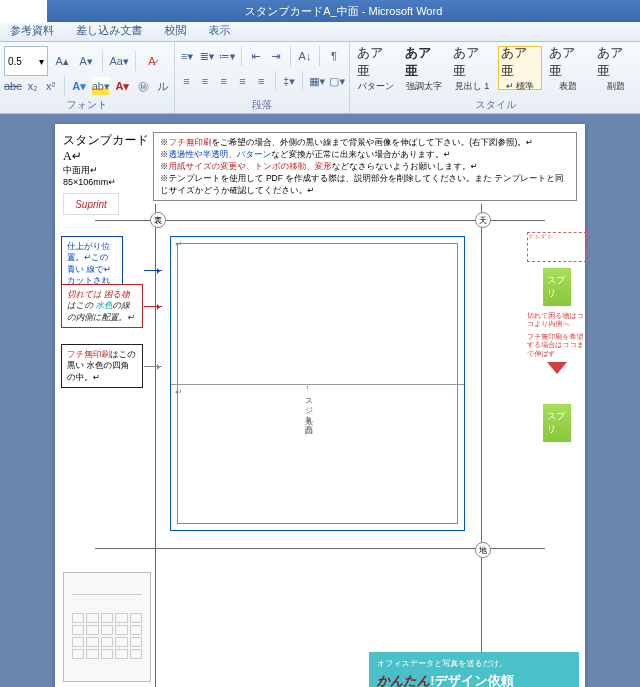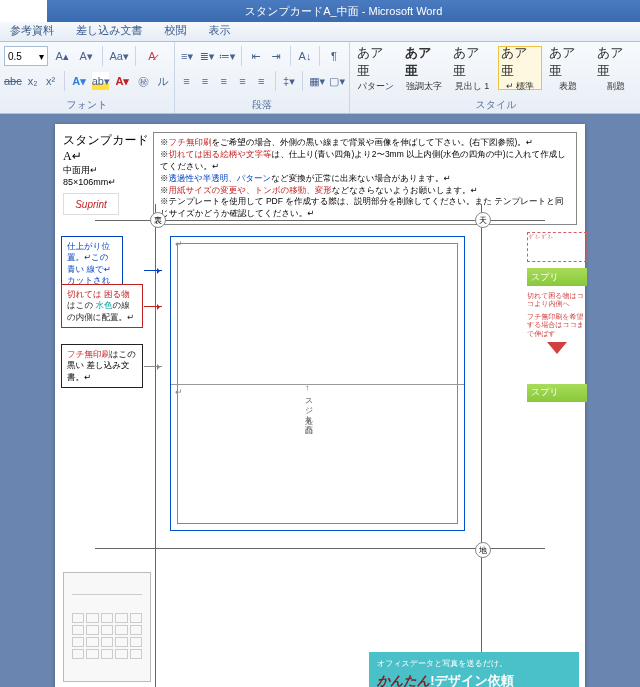--- a/index.html
+++ b/index.html
@@ -7,21 +7,21 @@
   
   .titlebar { height:22px; background:linear-gradient(#4a7ac0,#3a6ab0); color:#fff; display:flex; align-items:center; justify-content:center; font-size:11px;margin-left:47px; }
   
   .tabs { background:linear-gradient(#f5f8fc,#e6edf6); border-bottom:1px solid #b0c0d8; height:20px; display:flex; align-items:flex-end; padding-left:6px; gap:14px; font-size:11px; color:#3a5a8a; }
   .tabs span { padding:3px 4px; cursor:default; }
   
   .ribbon { background:linear-gradient(#f7fafd,#e8eef6); border-bottom:1px solid #b0c0d8; height:72px; display:flex; }
   .group { border-right:1px solid #cad6e6; display:flex; flex-direction:column; justify-content:space-between; padding:4px 4px 0; }
   .group-title { text-align:center; font-size:10px; color:#5a74a0; padding:2px 0 1px; }
   .row { display:flex; align-items:center; gap:4px; }
-  .fontbox { width:44px; height:20px; border:1px solid #a8bcd8; background:#fff; font-size:10px; display:flex; align-items:center; padding:0 3px; }
+  .fontbox { width:44px; height:30px; border:1px solid #a8bcd8; background:#fff; font-size:10px; display:flex; align-items:center; padding:0 3px; }
   .ibtn { width:20px; height:18px; display:flex; align-items:center; justify-content:center; color:#4a6290; font-size:11px; }
   .ibtn.small { width:16px; }
   .sep { width:1px; height:20px; background:#cad6e6; margin:0 2px; }
   .stylebtn { width:44px; height:44px; border:1px solid transparent; display:flex; flex-direction:column; align-items:center; justify-content:center; font-size:9px; color:#333; padding:2px; }
   .stylebtn .jp { font-size:13px; }
   .stylebtn.sel { border:1px solid #f0c040; background:#fff8e0; }
   
   .docarea { background:#6a85b0; padding:10px 0 0 0; display:flex; justify-content:center; height:573px; overflow:hidden; }
   .page { background:#fff; width:530px; height:600px; box-shadow:0 1px 4px rgba(0,0,0,.3); position:relative; font-size:9px; }
   .hdr-l { position:absolute; left:8px; top:8px; width:88px; }
@@ -31,37 +31,37 @@
   .notes .rw { color:#c02020; }
   .notes .bw { color:#0040c0; }
   .crop { position:absolute; background:#666; }
   .ch { height:1px; left:40px; right:40px; }
   .cv { width:1px; top:80px; bottom:30px; }
   .template { position:absolute; left:115px; top:112px; width:295px; height:295px; border:1px solid #0050d0; }
   .template .inner { position:absolute; inset:6px; border:1px solid #00c0d0; }
   .template .mid { position:absolute; left:0; right:0; top:50%; height:0; border-top:1px solid #999; }
   .callout { position:absolute; border:1px solid; padding:4px 5px; font-size:8.5px; line-height:1.35; background:#fff; }
   .c1 { left:6px; top:112px; width:62px; border-color:#0040c0; color:#0040c0; }
-  .c2 { left:6px; top:160px; width:82px; border-color:#c02020; color:#c02020; }
+  .c2 { left:6px; top:160px; width:82px; border-color:#c02020; color:#c02020;font-style:italic; }
   .c2 .cy { color:#00a0a0; }
   .c3 { left:6px; top:220px; width:82px; border-color:#222; }
   .c3 .rw { color:#c02020; }
   .arrow { position:absolute; top:50%; width:18px; height:0; border-top:1px solid; }
   .arrow:after { content:""; position:absolute; right:-1px; top:-3px; border:3px solid transparent; }
   .c1 .arrow, .c2 .arrow { left:82px; border-color:#0040c0; } .c1 .arrow:after{border-left-color:#0040c0;}
   .c2 .arrow{border-color:#c02020;} .c2 .arrow:after{border-left-color:#c02020;}
   .c3 .arrow{left:82px;border-color:#888;} .c3 .arrow:after{border-left-color:#888;}
   .circ { position:absolute; width:16px; height:16px; border:1px solid #888; border-radius:50%; font-size:8px; display:flex; align-items:center; justify-content:center; background:#fff; }
   .suji { position:absolute; left:247px; top:260px; writing-mode:vertical-rl; font-size:8px; color:#666; }
   .sakusei { position:absolute; left:8px; top:448px; font-size:13px; }
   .thumb { position:absolute; left:8px; top:448px; width:88px; height:110px; border:1px solid #bbb; background:#f8f8f8; padding:8px; }
   .thumb .grid { display:grid; grid-template-columns:repeat(5,1fr); gap:2px; margin-top:18px; }
   .thumb .grid div { height:10px; border:1px solid #ccc; }
   .sideprev { position:absolute; right:-2px; width:60px; }
-  .spbox { height:18px; background:linear-gradient(#a8dc5a,#88c83a); color:#fff; font-size:9px; display:flex; align-items:center; padding-left:4px; margin:6px 0; }
+  .spbox { height:38px; background:linear-gradient(#a8dc5a,#88c83a); color:#fff; font-size:9px; display:flex; align-items:center; padding-left:4px; margin:6px 16px; }
   .sidetxt { font-size:7px; color:#d04040; line-height:1.2; margin:4px 0; }
   .bigarr { width:0;height:0;border:10px solid transparent; border-top:12px solid #d04040; margin:2px auto; }
   .banner { position:absolute; right:6px; bottom:6px; width:210px; height:66px; background:#4ac0c8; color:#fff; padding:6px 8px; font-size:8px; }
   .banner .big { font-size:13px; font-weight:bold; margin:3px 0; }
   .banner .big .or { color:#7f1d1d;font-style:italic; }
 </style>
 </head>
 <body>
 
 <div class="titlebar">スタンプカードA_中面 - Microsoft Word</div>
@@ -163,21 +163,20 @@
 <div class="docarea">
   <div class="page">
     <div class="hdr-l">
       <div class="ti">スタンプカードA↵</div>
       <div>中面用↵</div>
       <div>85×106mm↵</div>
       <div class="logo">Suprint</div>
     </div>
     <div class="notes" id="notes">
         <div>※<span class="rw">フチ無印刷</span>をご希望の場合、外側の黒い線まで背景や画像を伸ばして下さい。(右下図参照)。↵</div>
-        <div>※<span class="rw">切れては困る絵柄や文字等</span>は、仕上り(青い四角)より2〜3mm 以上内側(水色の四角の中)に入れて作成してください。↵</div>
         <div>※<span class="bw">透過性や半透明、パターン</span>など変換が正常に出来ない場合があります。↵</div>
         <div>※<span class="rw">用紙サイズの変更や、トンボの移動、変形</span>などなさらないようお願いします。↵</div>
         <div>※テンプレートを使用して PDF を作成する際は、説明部分を削除してください。また テンプレートと同じサイズかどうか確認してください。↵</div>
       </div>
 
     <div class="crop ch" style="top:96px"></div>
     <div class="crop ch" style="top:424px"></div>
     <div class="crop cv" style="left:100px"></div>
     <div class="crop cv" style="left:426px"></div>
 
@@ -192,21 +191,21 @@
       <span style="position:absolute;left:4px;top:150px;color:#888">↵</span>
     </div>
     <div class="suji">←スジ入れ凸面↵</div>
 
     <div class="callout c1"><span>仕上がり位置。↵この 青い 線で↵カットされます。↵</span><div class="arrow"></div></div>
     <div class="callout c2">
       <span>切れては 困る物</span><span style="color:#222">はこの</span> <span class="cy">水色</span><span style="color:#222">の線の内側に配置。↵</span>
       <div class="arrow"></div>
     </div>
     <div class="callout c3">
-      <span class="rw">フチ無印刷</span><span>はこの 黒い 差し込み文書。↵</span><div class="arrow"></div>
+      <span class="rw">フチ無印刷</span><span>はこの 黒い 水色の四角の中。↵</span><div class="arrow"></div>
     </div>
 
     <div class="sideprev" style="top:108px">
       <div style="height:30px;border:1px dashed #d06060;font-size:6px;color:#d06060;padding:1px">ﾀﾞﾐ- ﾀﾞﾐ-</div>
       <div class="spbox">スプリ</div>
       <div class="sidetxt">切れて困る物はココより内側へ</div>
       <div class="sidetxt">フチ無印刷を希望する場合はココまで伸ばす</div>
       <div class="bigarr"></div>
       <div class="spbox" style="margin-top:20px">スプリ</div>
     </div>

